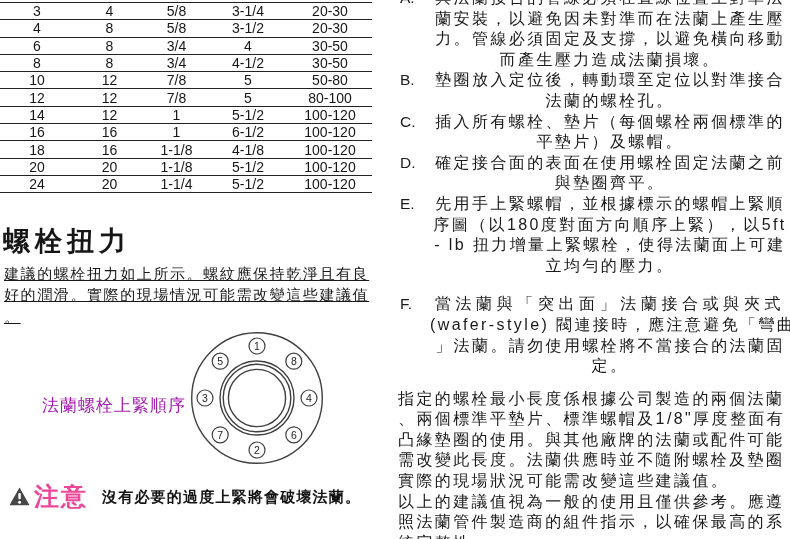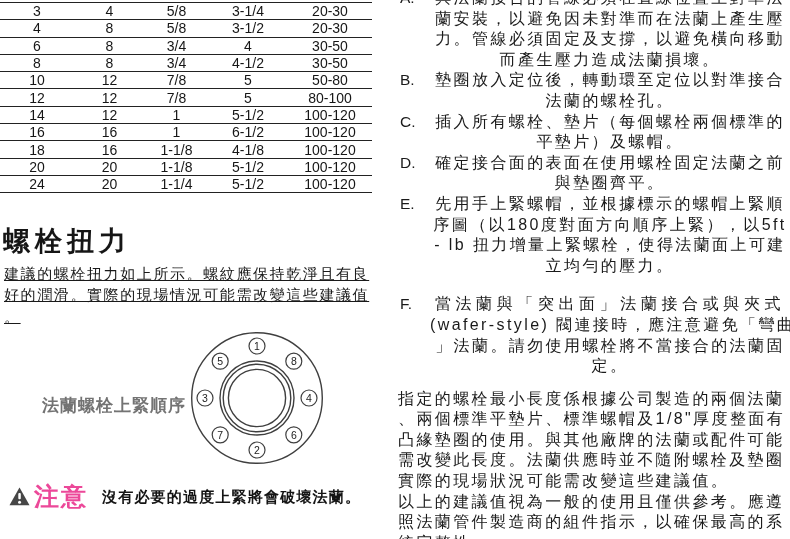--- a/index.html
+++ b/index.html
@@ -35,21 +35,21 @@
     line-height:27px; color:#151515;
   }
   #bolt-torque-body {
     position:absolute; left:4px; top:263px; width:372px;
     font-size:15px; letter-spacing:1.6px; line-height:21.4px; color:#1a1a1a;
   }
 
   
   #diagram-label {
     position:absolute; left:42px; top:394px;
-    font-size:17px; font-weight:bold; letter-spacing:1px; color:#737373;
+    font-size:17px; font-weight:normal; letter-spacing:1px; color:#a21caf;
   }
   #flange-svg { position:absolute; left:190px; top:331px; }
 
   
   #warning-banner {
     position:absolute; left:9px; top:482px; height:28px;
     display:flex; align-items:center;
   }
   #warning-title {
     margin-left:4px;

